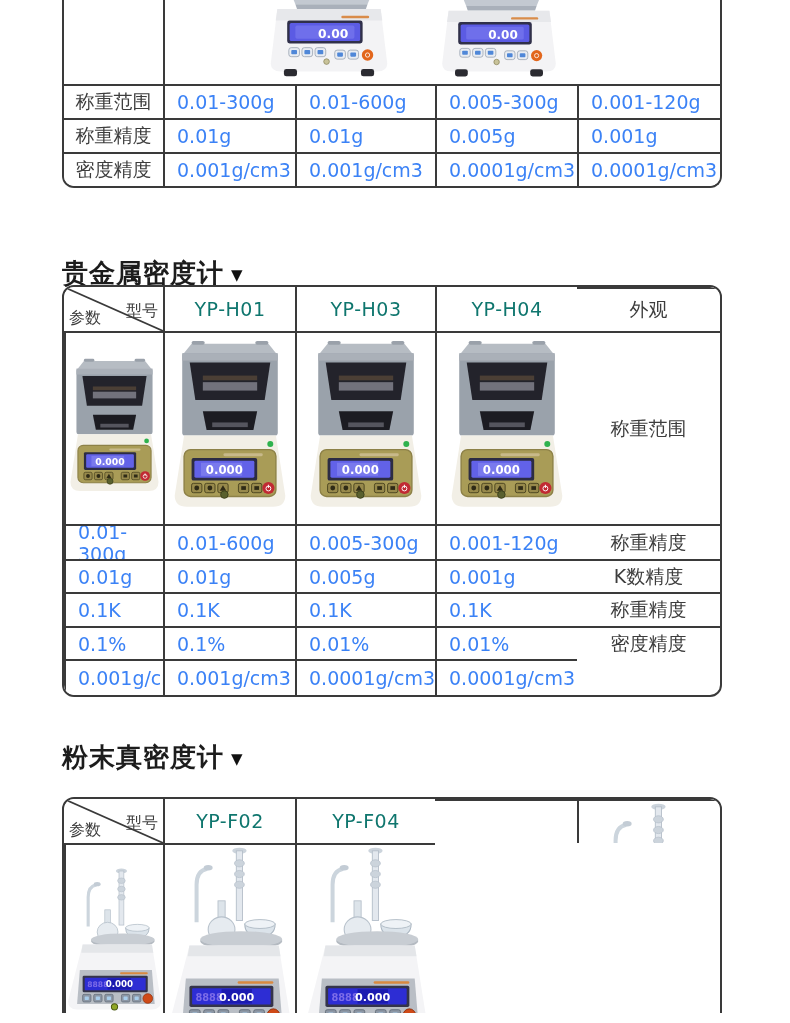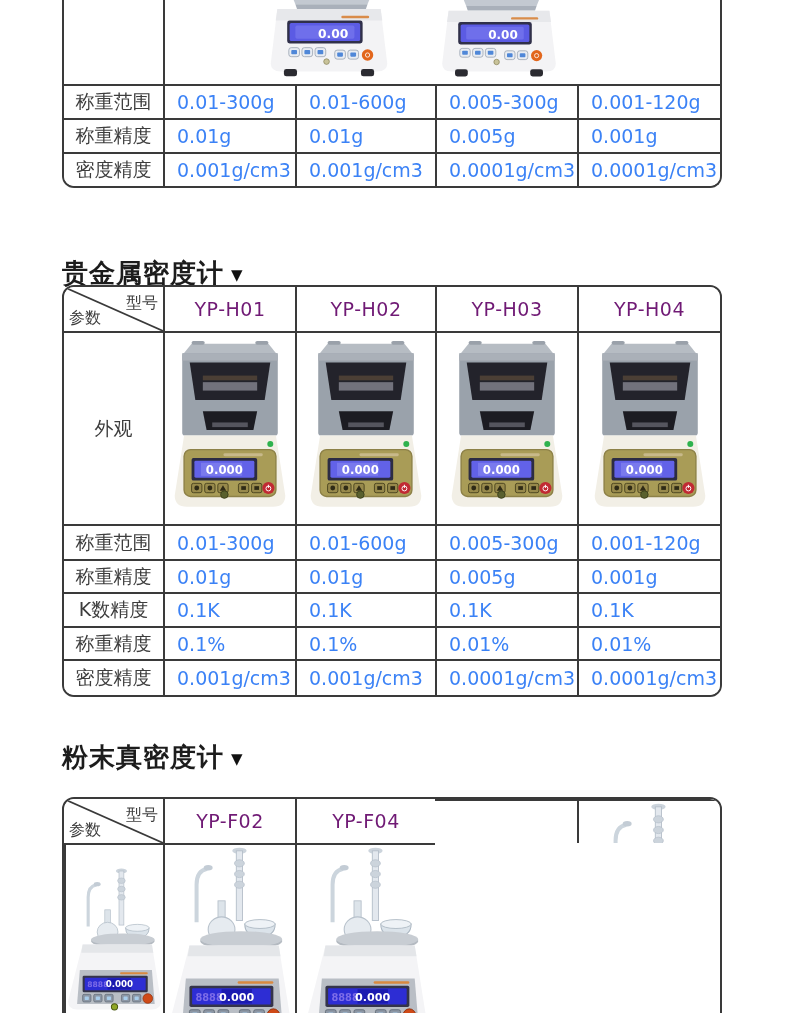--- a/index.html
+++ b/index.html
@@ -39,27 +39,27 @@
   }
   .c {
     position:relative; display:flex; align-items:center;
     border-left:2px solid #3a3a3a; border-top:2px solid #3a3a3a;
     overflow:hidden; background:#fff;
   }
   .nl { border-left:none; }
   .nt { border-top:none; }
   .lblc { justify-content:center; font-size:19px; color:#3d3d3d; }
   .valc { padding-left:12px; font-size:19px; color:#3b82f6; }
-  .modelc { justify-content:center; font-size:19px; color:#701a75; letter-spacing:0.5px; }
+  .modelc { justify-content:center; font-size:19px; color:#0f766e; letter-spacing:0.5px; }
   .imgc { justify-content:center; }
 
   
   .corner { font-size:16px; color:#3d3d3d; }
   .diag { position:absolute; left:0; top:0; width:100%; height:100%; }
-  .corner-top { position:absolute; top:6px; right:5px;text-align:center; }
+  .corner-top { position:absolute; top:14px; right:5px;text-align:center; }
   .corner-bottom { position:absolute; bottom:2px; left:5px; }
 
   
   .merged-img { grid-column:2 / 6; position:relative; overflow:hidden; }
   .scale-a1 { position:absolute; left:99px; top:-4px; width:130px; height:82px; }
   .scale-a2 { position:absolute; left:258px; top:-2px; width:152px; height:80px; }
 
   
   .meter-h { width:122px; height:178px; }
   .meter-f { width:125px; height:188px; margin-top:2px; align-self:flex-start; }
@@ -236,21 +236,20 @@
 
   <div class="tbl" id="t2">
     <div class="c nl nt corner">
       <svg class="diag" viewBox="0 0 99 44" preserveAspectRatio="none">
         <line x1="0" y1="0" x2="99" y2="44" stroke="#3a3a3a" stroke-width="1.6"></line>
       </svg>
       <span class="corner-top">型号</span>
       <span class="corner-bottom">参数</span>
     </div>
     <div class="c nt modelc">YP-H01</div>
-    <div class="c nt modelc">YP-H02</div>
     <div class="c nt modelc">YP-H03</div>
     <div class="c nt modelc">YP-H04</div>
 
     <div class="c nl lblc">外观</div>
     <div class="c imgc">
       <svg class="meter-h">
           <use href="#sym-h"></use>
         </svg>
     </div>
     <div class="c imgc">

